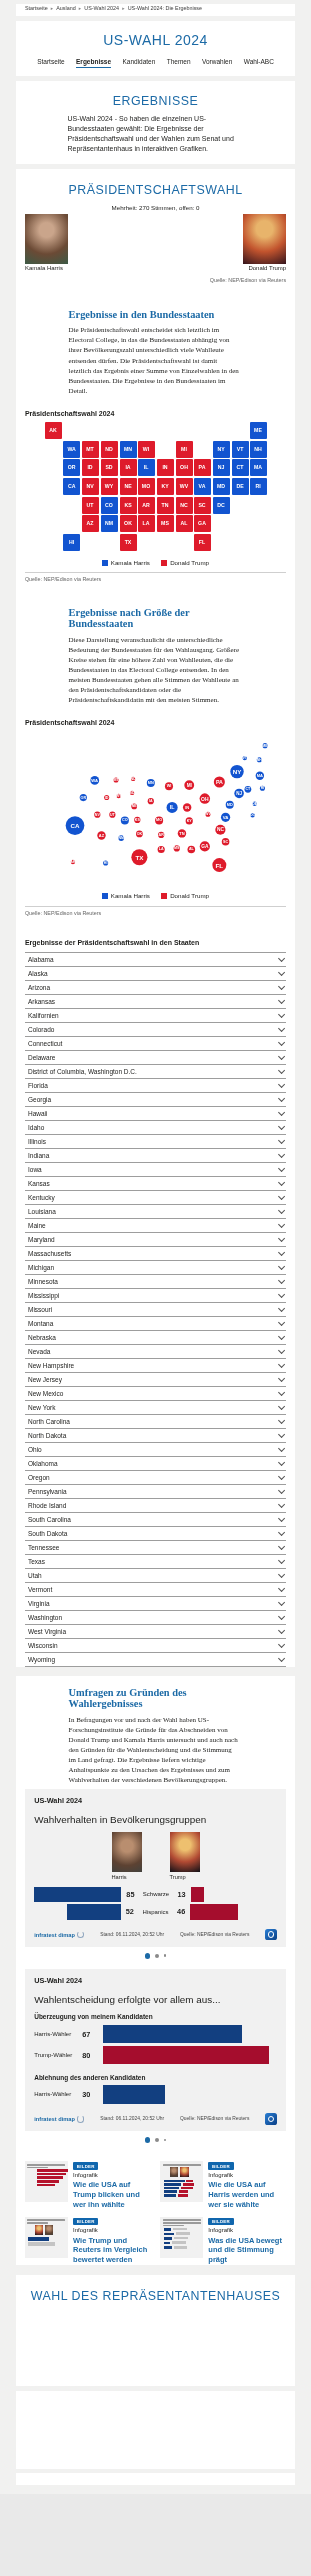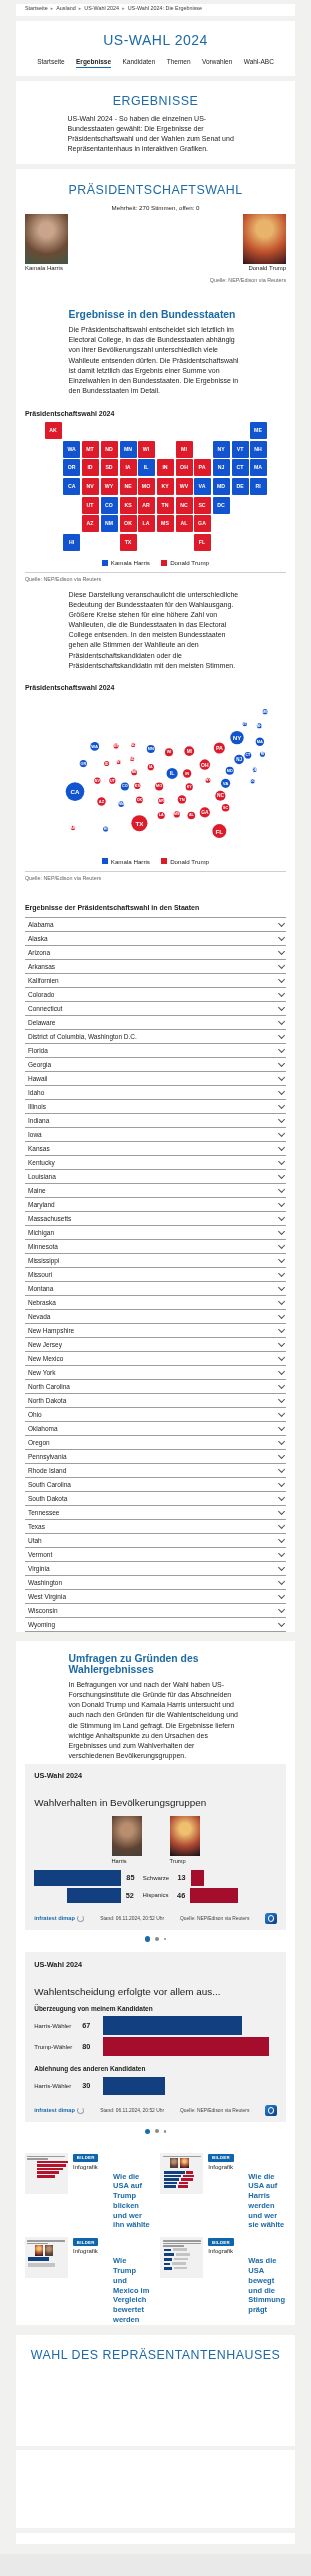--- a/index.html
+++ b/index.html
@@ -23,21 +23,21 @@
 
   
   .page-title{text-align:center;color:#1c6aa6;font-size:14px;letter-spacing:0.5px;padding:11.4px 0 7.3px;}
   .tabs{display:flex;justify-content:center;gap:11.4px;padding:2.1px 0 8.3px;font-size:6.5px;}
   .tab{padding-bottom:2.1px;color:#1d1d1b;cursor:pointer;}
   .tab.active{font-weight:bold;border-bottom:1.3px solid #1c6aa6;}
 
   
   .h2{color:#1c6aa6;font-size:12.4px;letter-spacing:0.5px;text-align:center;padding:13.5px 0 5.2px;font-weight:400;}
   .h3{color:#1c6aa6;font-size:10.4px;font-weight:700;margin:17.6px 0 5.2px;}
-  .tblock{margin-left:53px;width:172px;}
+  .tblock{margin-left:53px;width:172px;font-family:Liberation Serif, serif;}
   .para{font-size:7px;line-height:1.45;color:#1d1d1b;}
   .center-para{width:176px;margin:0 auto;padding-bottom:10.4px;}
 
   
   .maj-note{text-align:center;font-size:6.2px;color:#1d1d1b;margin-top:2.1px;}
   .cands{position:relative;height:61px;margin:0 9.3px;}
   .cand-photo{width:43px;height:50px;position:absolute;top:3.1px;background:#777;}
   .photo-harris{left:0;background:radial-gradient(circle at 50% 32%,#caa58b 18%,#6b4a35 60%,#3c5a46 100%);}
   .photo-trump{right:0;background:radial-gradient(circle at 50% 30%,#e8b46b 20%,#c2542e 55%,#33141c 100%);}
   .cand-name{position:absolute;top:54px;font-size:6px;color:#1d1d1b;}
@@ -67,21 +67,21 @@
   
   .acc-title{font-size:7px;font-weight:bold;margin:15.6px 9.3px 6.2px;}
   .acc{margin:0 9.3px 9.3px;}
   .acc-row{display:flex;align-items:center;justify-content:space-between;height:13px;border-top:0.5px solid #9d9d9d;font-size:6.5px;cursor:pointer;padding:0 2.1px 0 3.1px;}
   .acc:after{content:"";display:block;border-top:0.5px solid #9d9d9d;}
   .chev{width:4.1px;height:4.1px;border-right:0.8px solid #555;border-bottom:0.8px solid #555;transform:rotate(45deg);margin-top:-2.1px;flex:0 0 auto;}
 
   
   .gcard{background:#f1f1f1;margin:3.1px 9.3px 0;padding:7.3px 9.3px 6.2px;}
   .kicker{font-size:7.3px;font-weight:bold;}
-  .gtitle{font-size:9.9px;margin-top:17px;}
+  .gtitle{font-size:9.9px;margin-top:9px;}
   .demo-photos{display:flex;justify-content:center;gap:28px;margin-top:7.3px;}
   .demo-photo-wrap{display:flex;flex-direction:column;gap:2.1px;}
   .mini-photo{width:30px;height:40px;}
   .mini-harris{background:radial-gradient(circle at 50% 35%,#b98e6f 20%,#5d4232 65%,#42423e 100%);}
   .mini-trump{background:radial-gradient(circle at 50% 32%,#eec06f 18%,#b14a33 55%,#101017 100%);}
   .mini-label{font-size:5.7px;}
   .demo-rows{margin-top:5.2px;}
   .demo-row{display:flex;align-items:center;height:17.6px;}
   .dz-blue{width:87px;display:flex;justify-content:flex-end;}
   .dz-red{width:87px;display:flex;justify-content:flex-start;}
@@ -112,21 +112,21 @@
   .th-line{height:1.6px;background:#9a9a9a;margin-bottom:1px;border-radius:0.5px;}
   .th-line.short{width:55%;}
   .th-bar{height:2.6px;margin:1px 0 0 9.3px;background:#b5132c;}
   .th-bar.blue{background:#123f80;margin:1px 0 0 1px;}
   .th-bar.gray{background:#c4c4c4;}
   .th-photos{display:flex;gap:2.1px;margin:1px 0 1.6px 7.3px;}
   .th-photo{width:8.3px;height:10.4px;}
   .teaser-text{display:flex;flex-direction:column;align-items:flex-start;gap:2.1px;padding-top:1px;}
   .chip{background:#1066ad;color:#fff;font-size:4.4px;font-weight:bold;letter-spacing:0.3px;padding:1.3px 3.6px;border-radius:1px;}
   .teaser-kicker{font-size:6px;color:#1d1d1b;}
-  .teaser-title{font-size:7.5px;font-weight:bold;color:#1c6aa6;line-height:1.3;margin-left:40px;}
+  .teaser-title{font-size:7.5px;font-weight:bold;color:#1c6aa6;line-height:1.3;}
 
   
   .empty-house{min-height:78px;}
   .empty-senate{min-height:78px;}
 </style>
 </head>
 <body>
 
 <div class="page">
 
@@ -235,20 +235,21 @@
         </span>
         <span class="item">
           <span class="swatch" style="background: rgb(222, 27, 43);"></span>
           <span>Donald Trump</span>
         </span>
       </div>
     <div class="divider"></div>
     <div class="source left" style="margin:0 9.3px;">Quelle: NEP/Edison via Reuters</div>
 
     <div class="tblock">
+      <div class="h3">Ergebnisse nach Größe der Bundesstaaten</div>
       <div class="para">Diese Darstellung veranschaulicht die unterschiedliche Bedeutung der Bundesstaaten für den Wahlausgang. Größere Kreise stehen für eine höhere Zahl von Wahlleuten, die die Bundesstaaten in das Electoral College entsenden. In den meisten Bundesstaaten gehen alle Stimmen der Wahlleute an den Präsidentschaftskandidaten oder die Präsidentschaftskandidatin mit den meisten Stimmen.</div>
     </div>
     <div class="chart-label">Präsidentschaftswahl 2024</div>
     <svg class="carto" id="carto" width="270" height="156" viewBox="0 0 520 300">
         <circle cx="100" cy="252" r="4.243524478543749" fill="#de1b2b"></circle>
         <text x="100" y="252" text-anchor="middle" dominant-baseline="central" fill="#fff" font-weight="bold" font-family="&quot;Liberation Sans&quot;,sans-serif" font-size="7">AK</text>
         <circle cx="163" cy="254" r="4.9" fill="#1254d0"></circle>
         <text x="163" y="254" text-anchor="middle" dominant-baseline="central" fill="#fff" font-weight="bold" font-family="&quot;Liberation Sans&quot;,sans-serif" font-size="7">HI</text>
         <circle cx="104" cy="182" r="18.00374960945636" fill="#1254d0"></circle>
         <text x="104" y="182" text-anchor="middle" dominant-baseline="central" fill="#fff" font-weight="bold" font-family="&quot;Liberation Sans&quot;,sans-serif" font-size="12">CA</text>
@@ -730,21 +731,21 @@
             <div class="th-photos">
               <div class="th-photo mini-trump"></div>
               <div class="th-photo mini-harris"></div>
             </div>
             <div class="th-bar blue" style="width:21px;height:4.1px;"></div>
             <div class="th-bar gray" style="width:27px;height:4.1px;margin:1.6px 0 0 1px;"></div>
           </div>
           <div class="teaser-text">
             <span class="chip">BILDER</span>
             <span class="teaser-kicker">Infografik</span>
-            <span class="teaser-title">Wie Trump und Mexico im Vergleich bewertet werden</span>
+            <span class="teaser-title">Wie Trump und Reuters im Vergleich bewertet werden</span>
           </div>
         </div>
         <div class="teaser">
           <div class="thumb">
             <div class="th-line"></div>
             <div class="th-line"></div>
             <div class="th-line short"></div>
             <div style="display:flex;gap:2.1px;align-items:center;margin-top:1px;">
               <div class="th-bar blue" style="width:7.3px"></div>
               <div class="th-bar gray" style="width:13.5px;margin:0;"></div>

